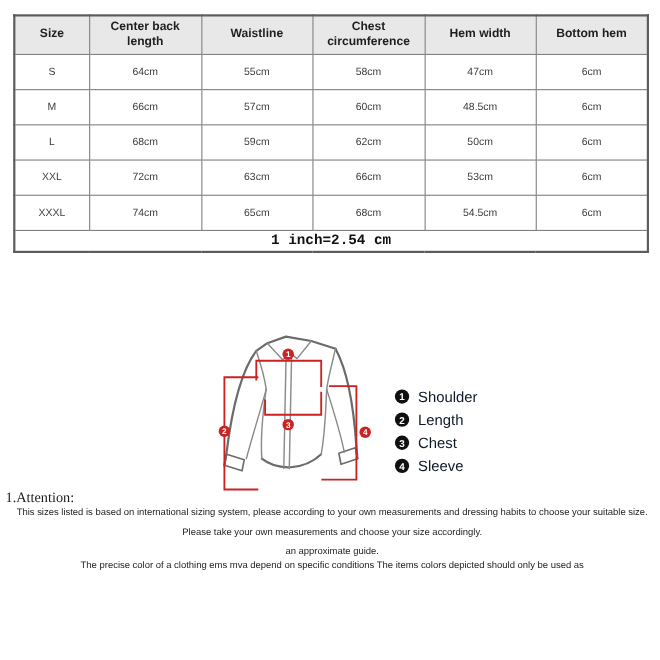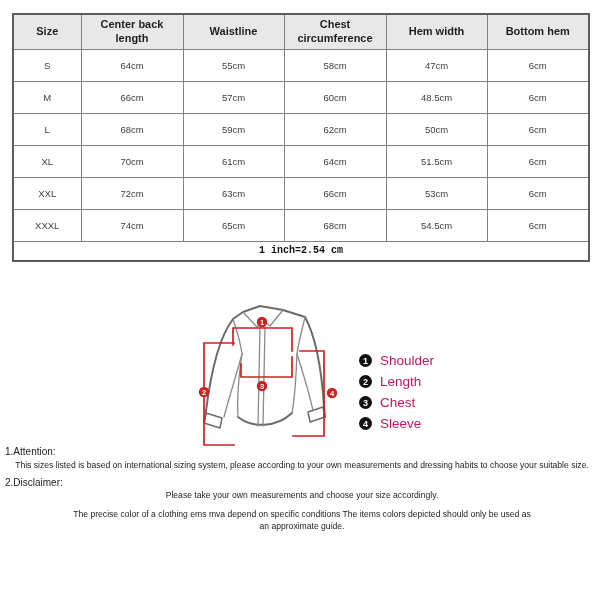--- a/index.html
+++ b/index.html
@@ -16,38 +16,38 @@
     border:2px solid #5c5c5c;
   }
   .size-table th, .size-table td { border:1.5px solid #808080; text-align:center; vertical-align:middle; }
   .size-table th {
     height:35px; background:#e8e8e8; font-size:11px; font-weight:bold;
     color:#1f1f1f; padding:2px 1px; line-height:1.25;
   }
   .size-table td.cell { height:32px; font-size:9.5px; color:#3d3d3d; }
   .size-table td.note {
     height:20px; font-family:"Liberation Mono", monospace;
-    font-weight:bold; font-size:10px; color:#111;
+    font-weight:bold; font-size:13px; color:#111;
   }
 
   
   .shirt-svg { position:absolute; left:180px; top:301px; }
   .legend { position:absolute; left:359px; top:350px; }
   .legend-item { display:flex; align-items:center; height:21px; }
   .circle-num {
     width:13px; height:13px; border-radius:50%; background:#101010; color:#fff;
     font-size:9px; font-weight:bold; display:inline-flex; align-items:center;
     justify-content:center; flex:0 0 13px;
   }
-  .legend-label { font-size:13.5px; color:#be185d; margin-left:8px; }
+  .legend-label { font-size:13.5px; color:#0f172a; margin-left:8px; }
 
   
   .notes-text { position:absolute; left:5px; top:446px; width:594px; color:#1c1c1c; }
   .note-section { margin-bottom:6px; }
-  .note-title { font-size:10px; line-height:12.5px; white-space:nowrap; }
+  .note-title { font-size:13px; line-height:12.5px; white-space:nowrap;font-family:Liberation Serif, serif; }
   .note-line  { font-size:8.6px; line-height:12.3px; white-space:nowrap;text-align:center; }
 </style>
 </head>
 <body>
 
 <div class="sheet">
 
   <table class="size-table">
     <colgroup>
       <col style="width:68px">
@@ -83,28 +83,20 @@
         <td class="cell">60cm</td>
         <td class="cell">48.5cm</td>
         <td class="cell">6cm</td>
       </tr>
       <tr>
         <td class="cell">L</td>
         <td class="cell">68cm</td>
         <td class="cell">59cm</td>
         <td class="cell">62cm</td>
         <td class="cell">50cm</td>
-        <td class="cell">6cm</td>
-      </tr>
-      <tr>
-        <td class="cell">XL</td>
-        <td class="cell">70cm</td>
-        <td class="cell">61cm</td>
-        <td class="cell">64cm</td>
-        <td class="cell">51.5cm</td>
         <td class="cell">6cm</td>
       </tr>
       <tr>
         <td class="cell">XXL</td>
         <td class="cell">72cm</td>
         <td class="cell">63cm</td>
         <td class="cell">66cm</td>
         <td class="cell">53cm</td>
         <td class="cell">6cm</td>
       </tr>
@@ -182,24 +174,23 @@
       <span class="legend-label">Sleeve</span>
     </div>
   </div>
 
   <div class="notes-text">
     <div class="note-section">
       <div class="note-title">1.Attention:</div>
       <div class="note-line">This sizes listed is based on international sizing system, please according to your own measurements and dressing habits to choose your suitable size.</div>
     </div>
     <div class="note-section">
-      <div class="note-title">2.Disclaimer:</div>
       <div class="note-line">Please take your own measurements and choose your size accordingly.</div>
     </div>
     <div class="note-section">
+      <div class="note-line">an approximate guide.</div>
       <div class="note-line">The precise color of a clothing ems mva depend on specific conditions The items colors depicted should only be used as</div>
-      <div class="note-line">an approximate guide.</div>
     </div>
     <div class="note-section">
     </div>
   </div>
 
 </div>
 
 </body></html>

